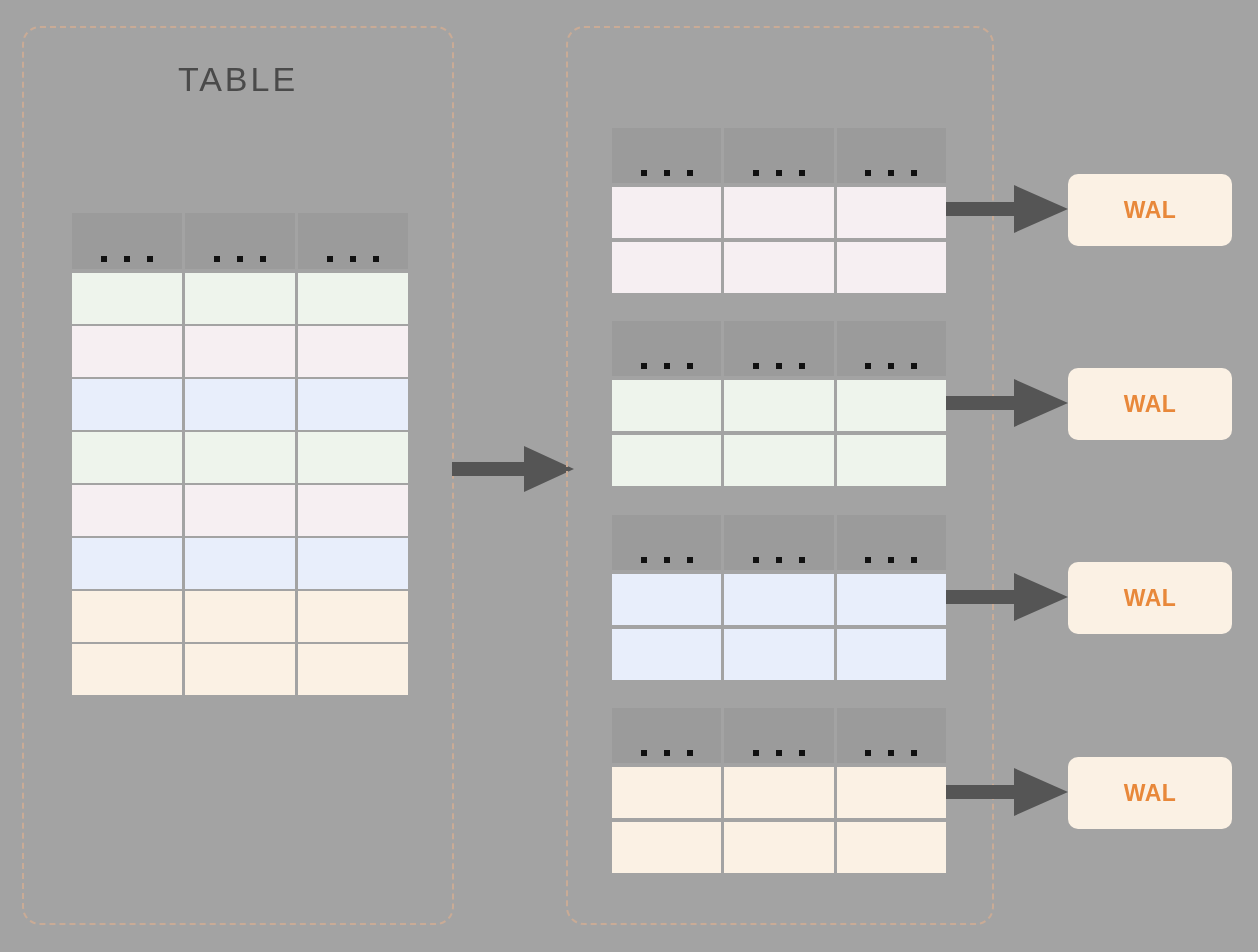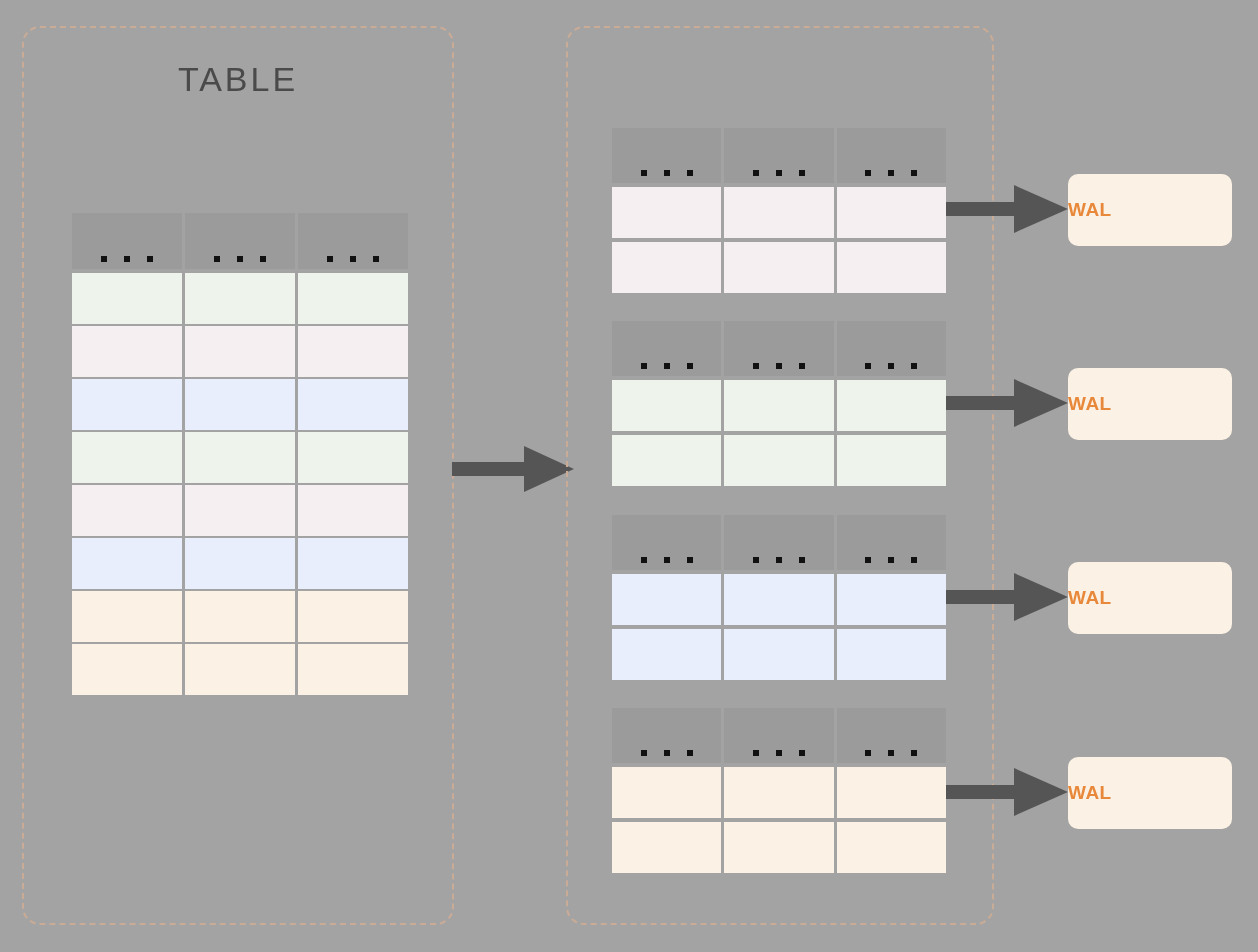--- a/index.html
+++ b/index.html
@@ -72,23 +72,24 @@
     background: #111111;
   }
 
   
   .wal {
     position: absolute;
     background: #fbf1e4;
     border-radius: 10px;
     display: flex;
     align-items: center;
+    justify-content: center;
     color: #e8883a;
     font-weight: bold;
-    font-size: 19px;
+    font-size: 23px;
     letter-spacing: 0.5px;
   }
 
   
   .arrow {
     position: absolute;
   }
   .arrow svg { display: block; }
 </style>
 </head>

